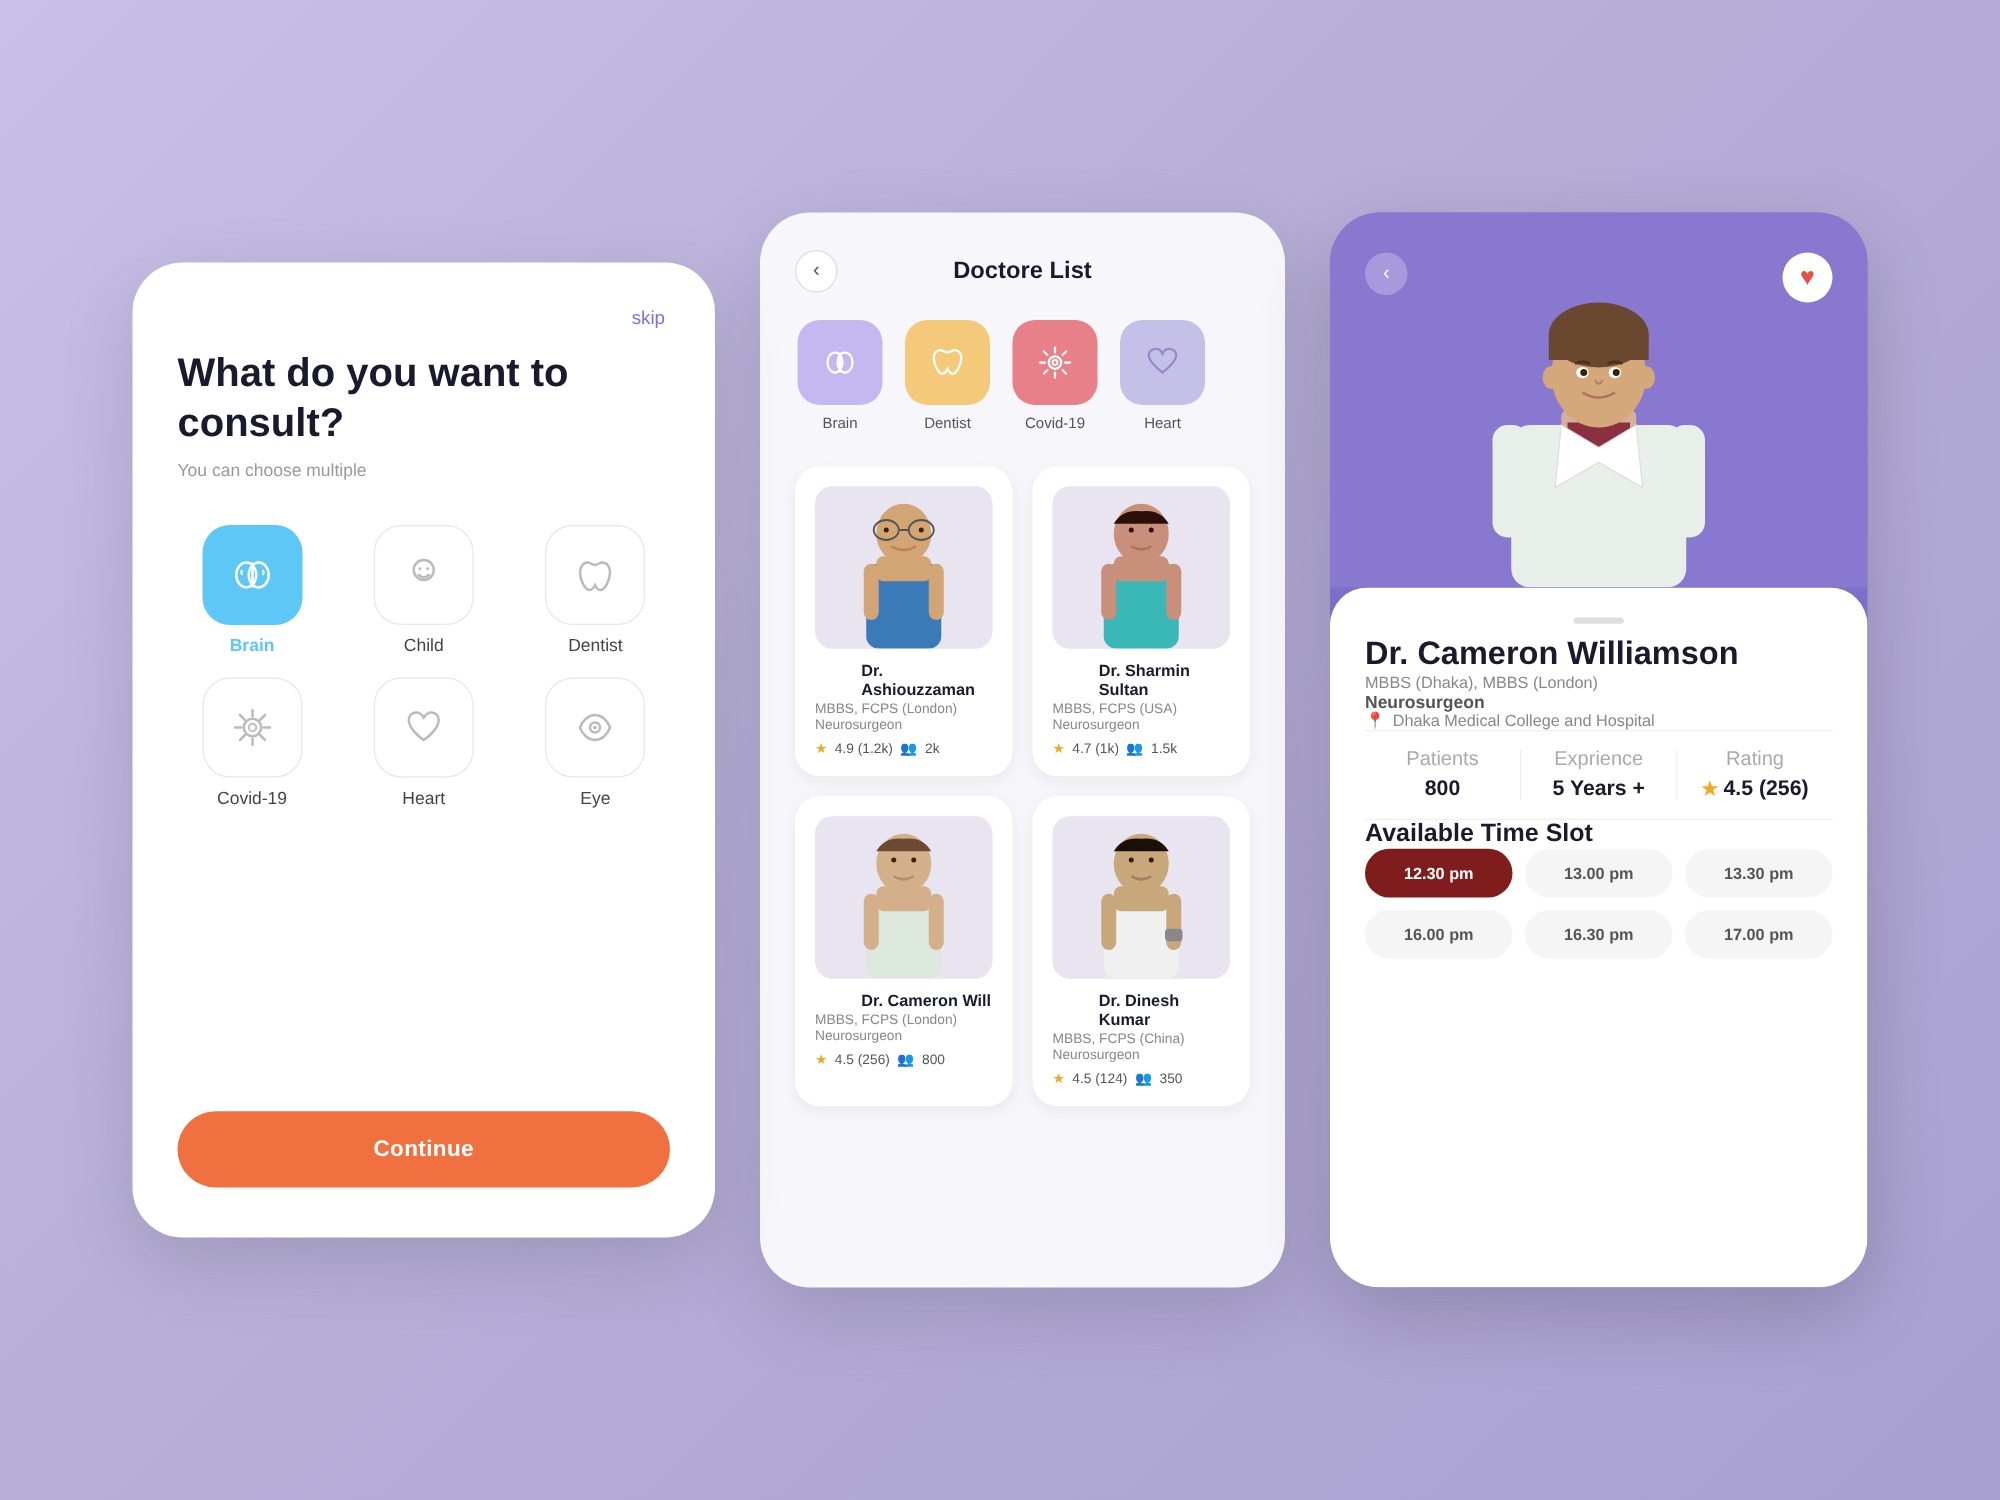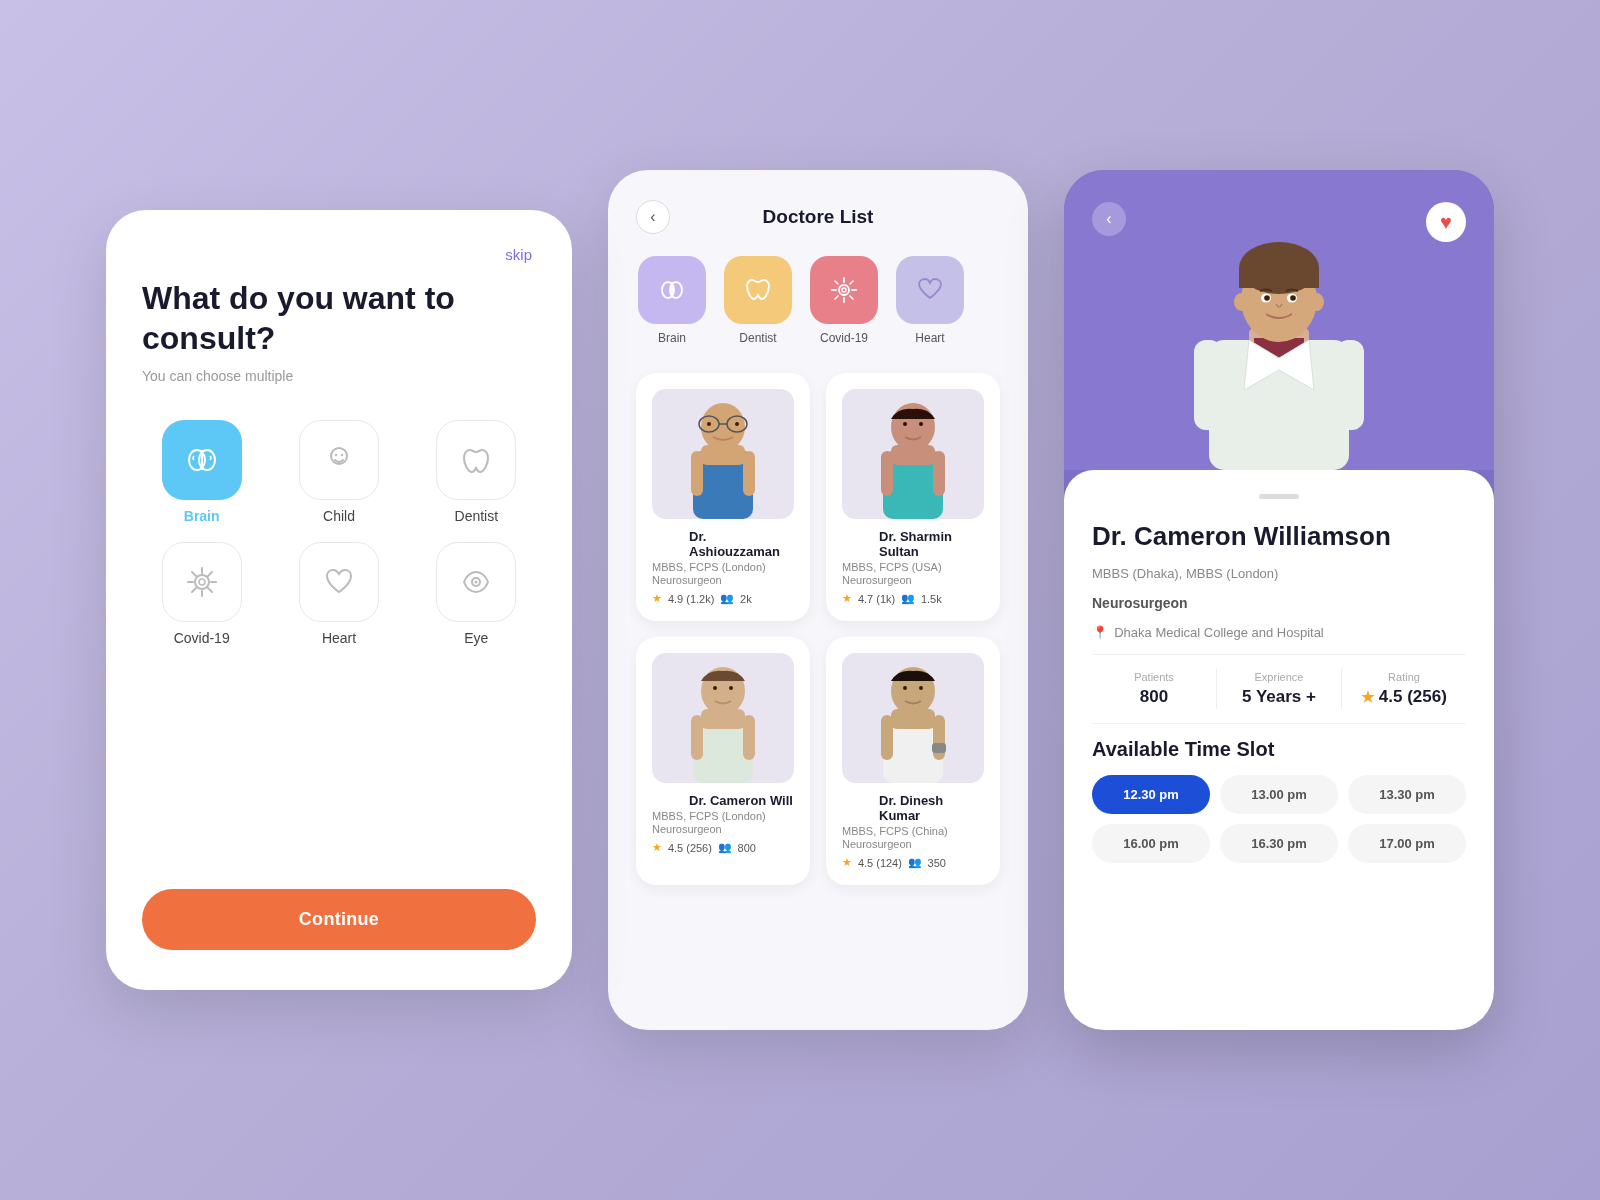--- a/index.html
+++ b/index.html
@@ -281,21 +281,20 @@
       position: relative;
       overflow: hidden;
     }
     .screen3-bottom {
       flex: 1;
       background: #fff;
       border-radius: 30px 30px 0 0;
       padding: 24px 28px 28px 28px;
       display: flex;
       flex-direction: column;
-      gap: 14px;
     }
     .drag-handle {
       width: 40px;
       height: 5px;
       background: #ddd;
       border-radius: 3px;
       margin: 0 auto 8px auto;
     }
     .doctor-full-name {
       font-size: 26px;
@@ -332,21 +331,21 @@
       flex-direction: column;
       align-items: center;
       gap: 4px;
     }
     .stat-divider {
       width: 1px;
       height: 40px;
       background: #eee;
     }
     .stat-label {
-      font-size: 11px;
+      font-size: 16px;
       color: #aaa;
     }
     .stat-value {
       font-size: 17px;
       font-weight: 800;
       color: #1a1a2e;
     }
     .stat-value.with-star::before {
       content: '★ ';
       color: #f5a623;
@@ -364,21 +363,21 @@
     }
     .time-slot {
       padding: 12px;
       border-radius: 50px;
       text-align: center;
       font-size: 13px;
       font-weight: 600;
       cursor: pointer;
     }
     .time-slot.active {
-      background: #1d4ed8;
+      background: #7f1d1d;
       color: #fff;
       text-align: center;
     }
     .time-slot.inactive {
       background: #f5f5f5;
       color: #555;
     }
     .book-btn {
       width: 100%;
       padding: 20px;

